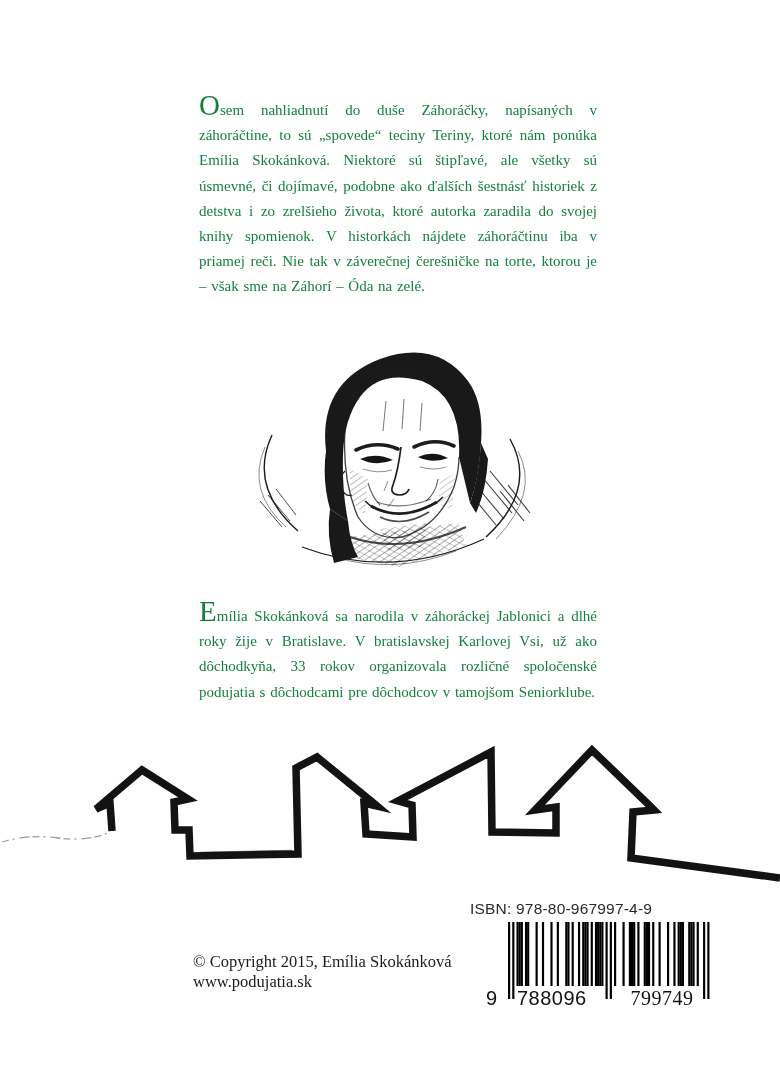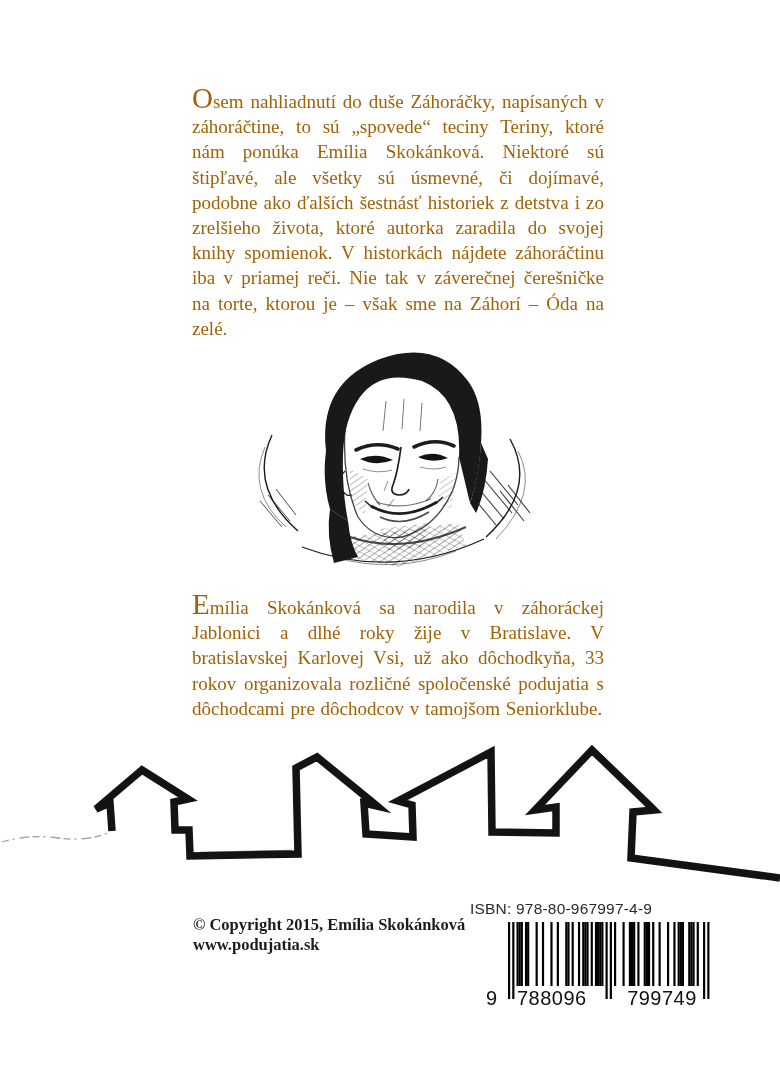--- a/index.html
+++ b/index.html
@@ -9,53 +9,53 @@
     margin:0 auto;
     background:#ffffff;
     overflow:hidden;
     font-family:"Liberation Serif","DejaVu Serif",serif;
     color:#1a1a1a;
   }
   
   .blurb{position:absolute;left:192px;top:84px;width:412px;}
   .bio{position:absolute;left:192px;top:590px;width:412px;}
   .booktext{
-    margin:0;
-    font-size:19px;line-height:25.2px;
+    margin:7px;
+    font-size:15px;line-height:25.2px;
     text-align:justify;
-    color:#a16207;
+    color:#15803d;
     word-spacing:1px;
   }
   .booktext::first-letter{
     font-size:29px;line-height:1;
   }
   
   .portrait{position:absolute;left:238px;top:331px;width:306px;height:244px;margin:0;}
   
   .skyline{position:absolute;left:0;top:738px;width:780px;height:152px;margin:0;}
   
   .colophon{
-    position:absolute;left:193px;top:915px;width:300px;
-    font-size:16.5px;line-height:20.3px;color:#1c1c1c;font-weight:bold;
+    position:absolute;left:193px;top:952px;width:300px;
+    font-size:16.5px;line-height:20.3px;color:#1c1c1c;
   }
   
   .isbn-label{
     position:absolute;left:470px;top:900px;width:265px;
     font-family:"Liberation Sans","DejaVu Sans",sans-serif;
     font-size:15.5px;color:#2a2a2a;letter-spacing:.2px;
   }
   .barcode{position:absolute;left:508px;top:922px;width:202px;height:78px;}
   .ean-digits{
     position:absolute;top:987px;
     font-family:"Liberation Sans","DejaVu Sans",sans-serif;
     font-size:20px;color:#111;
   }
   .ean-first{left:486px;width:20px;text-align:left;}
   .ean-left{left:517px;width:88px;letter-spacing:.5px;}
-  .ean-right{left:618px;width:88px;text-align:center;letter-spacing:.5px;}
+  .ean-right{left:618px;width:88px;text-align:center;letter-spacing:.5px;font-family:Liberation Serif, serif;}
   .ink{stroke:#1d1d1d;fill:none;}
 </style>
 </head>
 <body>
 
 <div class="page">
 
   <section class="blurb">
     <p class="booktext">Osem nahliadnutí do duše Záhoráčky, napísaných v záhoráčtine, to sú „spovede“ teciny Teriny, ktoré nám ponúka Emília Skokánková. Niektoré sú štipľavé, ale všetky sú úsmevné, či dojímavé, podobne ako ďalších šestnásť historiek z detstva i zo zrelšieho života, ktoré autorka zaradila do svojej knihy spomienok. V historkách nájdete záhoráčtinu iba v priamej reči. Nie tak v záverečnej čerešničke na torte, ktorou je – však sme na Záhorí – Óda na zelé.</p>
   </section>

